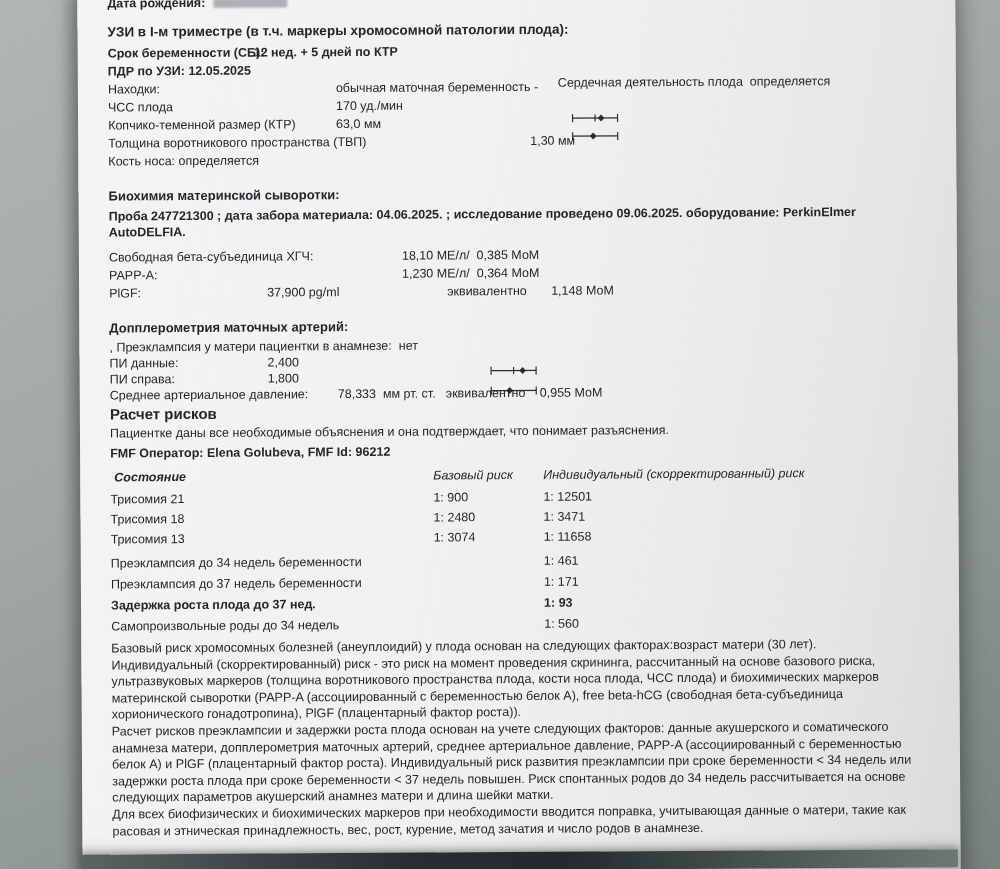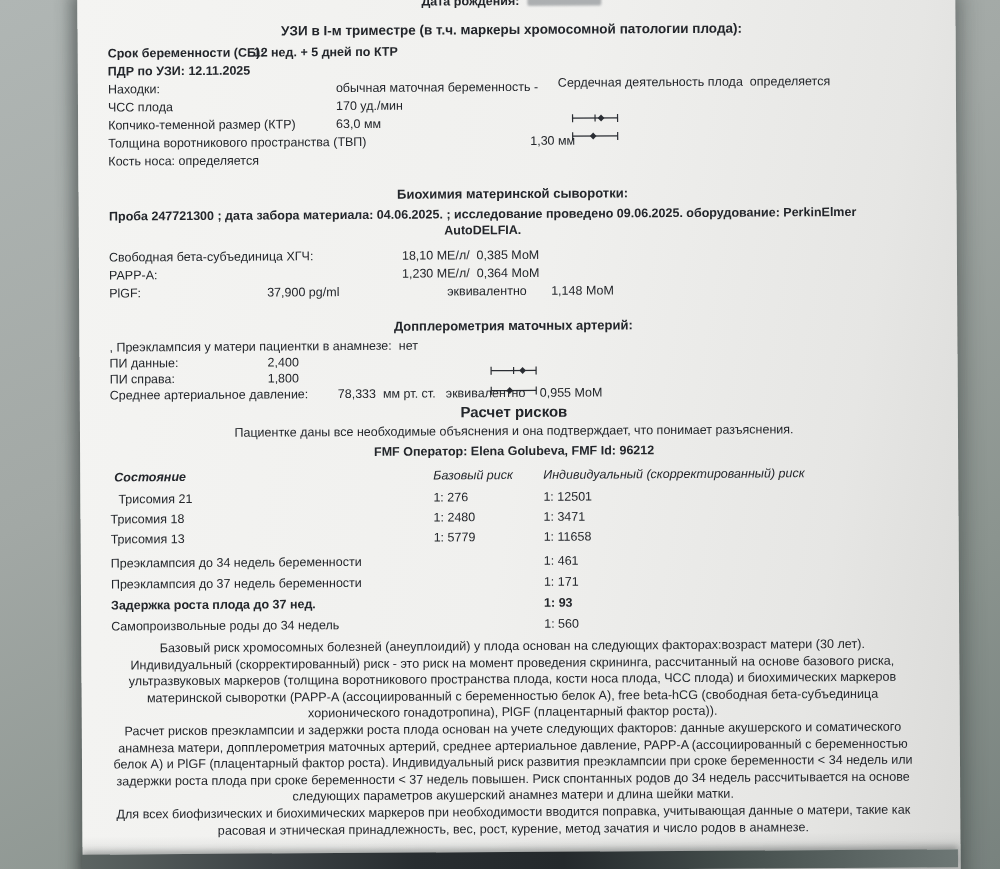--- a/index.html
+++ b/index.html
@@ -1,21 +1,21 @@
 <!DOCTYPE html>
 <html><head>
 <meta charset="utf-8">
 <style>
   * { margin:0; padding:0; box-sizing:border-box; }
   html,body { width:1000px; height:869px; overflow:hidden; }
   body {
     background: linear-gradient(155deg, #b0b6b4 0%, #a2a8a5 40%, #8b948f 75%, #78827e 100%);
     font-family: "Liberation Sans", "DejaVu Sans", sans-serif;
   }
-  .stage { position:relative; width:1000px; height:869px; overflow:hidden;text-align:center; }
+  .stage { position:relative; width:1000px; height:869px; overflow:hidden; }
 
   .paper {
     position:absolute; left:80px; top:-16px; width:878px; height:902px;
     background: linear-gradient(100deg, #f4f4f2 0%, #f0f0ee 50%, #e6e6e4 82%, #dadad8 100%);
     box-shadow: -7px 5px 16px rgba(38,44,44,0.45), 7px 9px 20px rgba(38,44,44,0.35);
     transform: rotate(-0.35deg); transform-origin: 50% 50%;
   }
   .paper::after{
     content:""; position:absolute; left:0; right:0; bottom:0; height:52px;
     background: linear-gradient(to bottom, rgba(70,76,77,0) 0%, rgba(70,76,77,0.22) 70%, rgba(55,60,62,0.45) 100%);
@@ -68,21 +68,21 @@
       </div>
 
       <div class="h1">УЗИ в I-м триместре (в т.ч. маркеры хромосомной патологии плода):</div>
 
       <div class="row" style="margin-top:6px">
         <span class="at b" style="left:0">Срок беременности (СБ):</span>
         <span class="at b" style="left:146px">12 нед. + 5 дней по КТР</span>
       </div>
 
       <div class="row">
-        <span class="at b" style="left:0">ПДР по УЗИ: 12.11.2025</span>
+        <span class="at b" style="left:0">ПДР по УЗИ: 12.05.2025</span>
       </div>
 
       <div class="row">
         <span class="at" style="left:0">Находки:</span>
         <span class="at" style="left:228px">обычная маточная беременность -</span>
         <span class="at" style="left:450px;top:-4px">Сердечная деятельность плода  определяется</span>
       </div>
 
       <div class="row">
         <span class="at" style="left:0">ЧСС плода</span>
@@ -179,32 +179,32 @@
       <div class="consent">Пациентке даны все необходимые объяснения и она подтверждает, что понимает разъяснения.</div>
       <div class="operator">FMF Оператор: Elena Golubeva, FMF Id: 96212</div>
 
       <div class="row thead">
         <span class="at i b" style="left:4px">Состояние</span>
         <span class="at i" style="left:323px">Базовый риск</span>
         <span class="at i" style="left:433px">Индивидуальный (скорректированный) риск</span>
       </div>
 
       <div class="row t" style="margin-top:4px">
-        <span class="at" style="left:8px">Трисомия 21</span>
-        <span class="at" style="left:323px">1: 276</span>
+        <span class="at" style="left:0">Трисомия 21</span>
+        <span class="at" style="left:323px">1: 900</span>
         <span class="at" style="left:433px">1: 12501</span>
       </div>
       <div class="row t">
         <span class="at" style="left:0">Трисомия 18</span>
         <span class="at" style="left:323px">1: 2480</span>
         <span class="at" style="left:433px">1: 3471</span>
       </div>
       <div class="row t">
         <span class="at" style="left:0">Трисомия 13</span>
-        <span class="at" style="left:323px">1: 5779</span>
+        <span class="at" style="left:323px">1: 3074</span>
         <span class="at" style="left:433px">1: 11658</span>
       </div>
       <div class="row t2" style="margin-top:4px">
         <span class="at" style="left:0">Преэклампсия до 34 недель беременности</span>
         <span class="at" style="left:433px">1: 461</span>
       </div>
       <div class="row t2">
         <span class="at" style="left:0">Преэклампсия до 37 недель беременности</span>
         <span class="at" style="left:433px">1: 171</span>
       </div>

